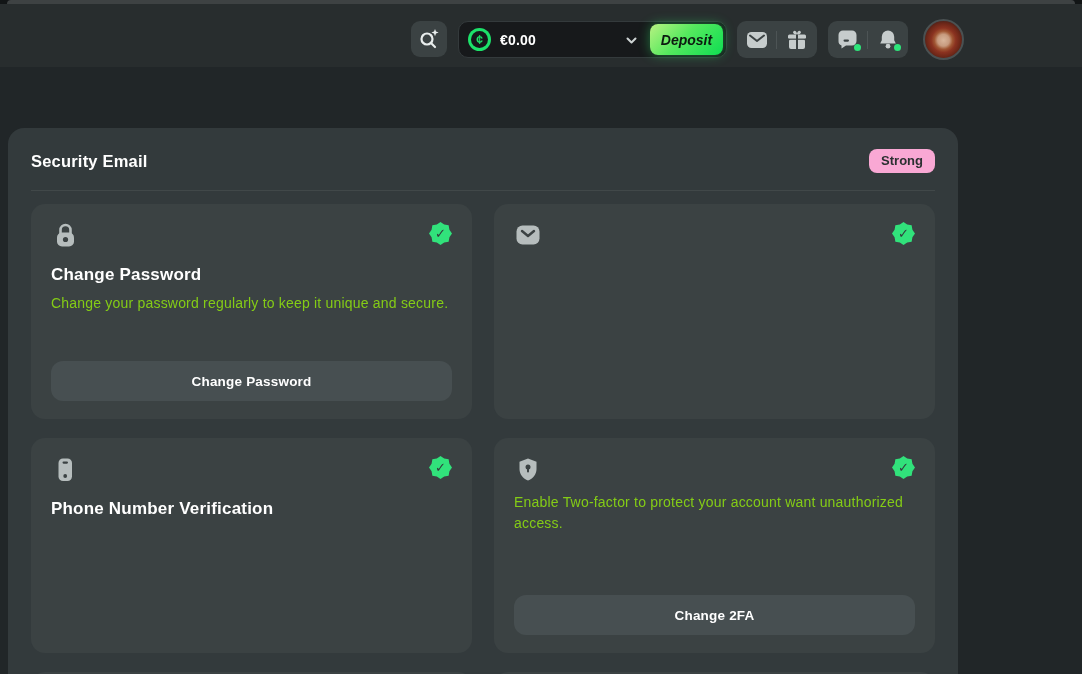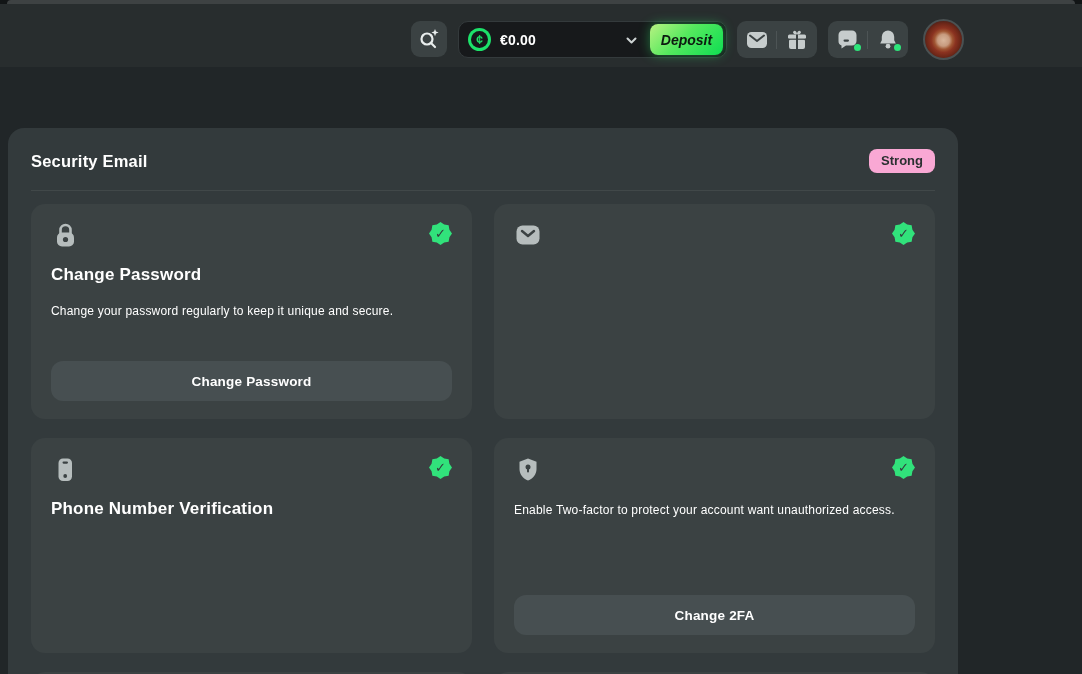--- a/index.html
+++ b/index.html
@@ -83,21 +83,21 @@
   }
   .panel-divider { height:1px; background:#414849; margin:0 23px; }
 
   .cards { display:grid; grid-template-columns:1fr 1fr; gap:19px 22px; padding:13px 23px 0 23px; }
   .card {
     background:#3b4243; border-radius:14px; padding:18px 20px;
     min-height:215px; display:flex; flex-direction:column;
   }
   .card-top { display:flex; justify-content:space-between; align-items:flex-start; }
   .card-title { color:#ffffff; font-weight:bold; font-size:17px; margin-top:16px; letter-spacing:.2px; }
-  .card-desc { color:#ffffff; font-size:12px; line-height:21px; margin-top:16px; letter-spacing:.2px; }
+  .card-desc { color:#84cc16; font-size:14px; line-height:21px; margin-top:8px; letter-spacing:.2px; }
   .card-btn {
     margin-top:auto; height:40px; width:100%;
     background:#474f51; border:none; border-radius:12px; cursor:pointer;
     color:#ffffff; font-weight:bold; font-size:13.5px; letter-spacing:.2px;
     font-family:"Liberation Sans","DejaVu Sans",sans-serif;
   }
   .card.stub { min-height:215px; }
 
   .verified-badge {
     width:23px; height:23px; background:#31e27b;

